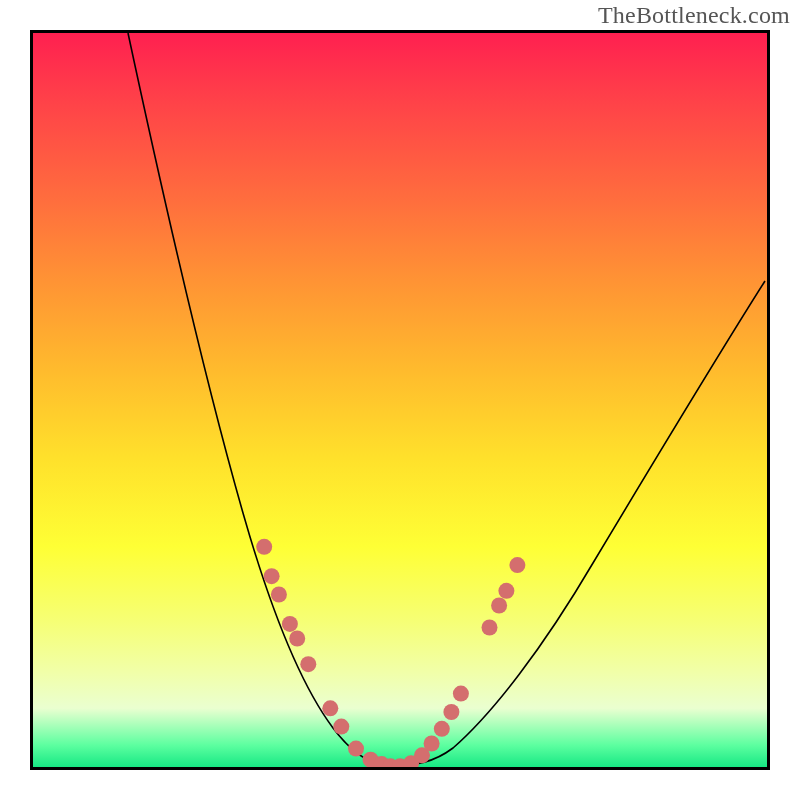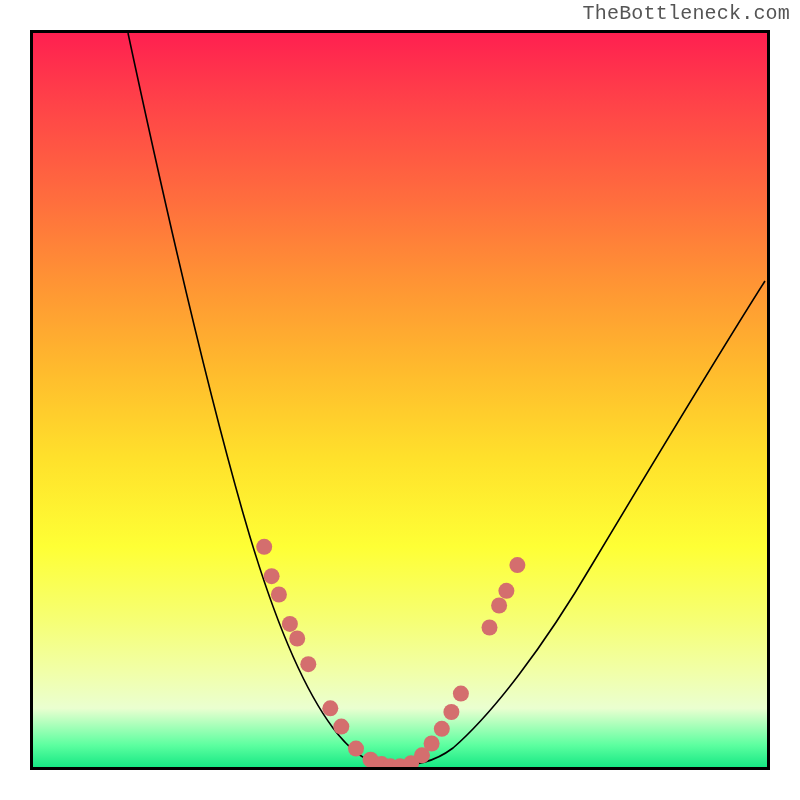--- a/index.html
+++ b/index.html
@@ -13,23 +13,23 @@
   }
   .wrap {
     position: relative;
     width: 800px;
     height: 800px;
   }
   .watermark {
     position: absolute;
     top: 2px;
     right: 10px;
-    font-size: 20px;
+    font-size: 24px;
     color: #555;
-    font-family: Liberation Mono, monospace;
+    font-family: Liberation Serif, serif;
     letter-spacing: 0.2px;
   }
   .frame {
     position: absolute;
     left: 30px;
     top: 30px;
     width: 740px;
     height: 740px;
     background: #000;
   }

